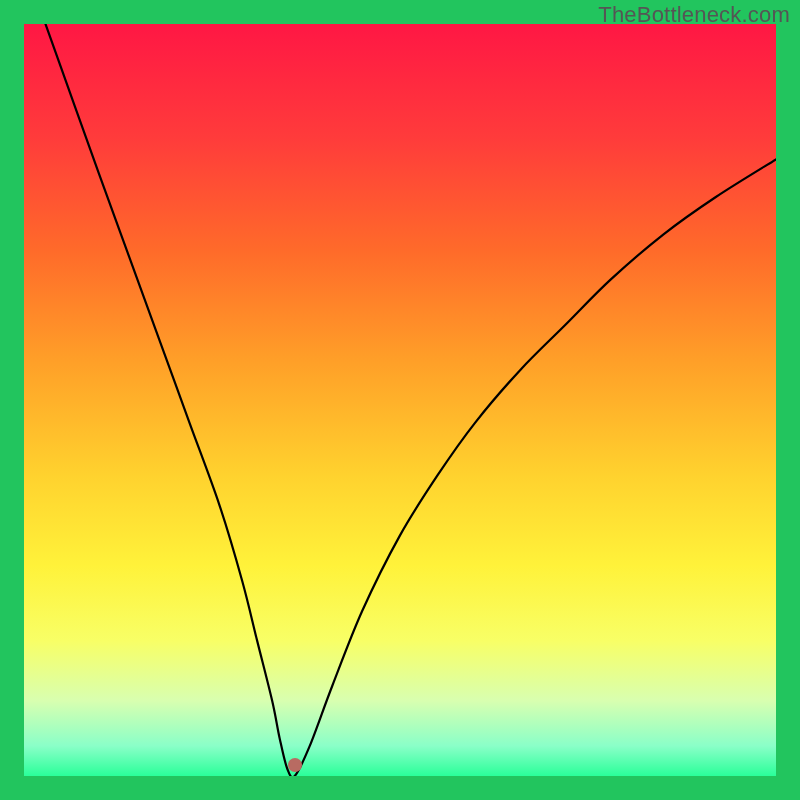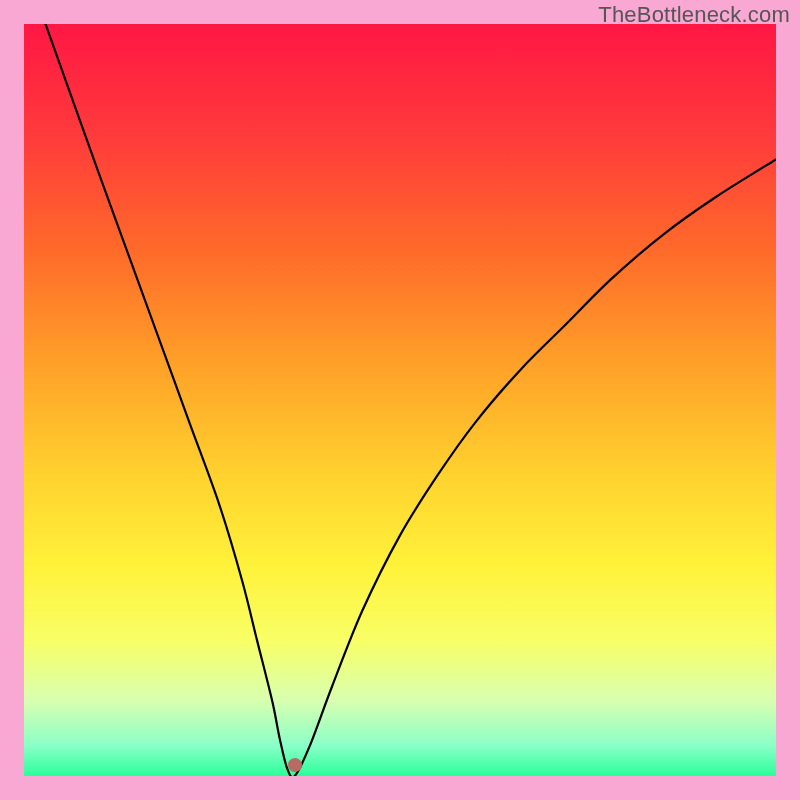--- a/index.html
+++ b/index.html
@@ -8,21 +8,21 @@
     width: 800px;
     height: 800px;
     background: #000;
     font-family: Arial, Helvetica, sans-serif;
     overflow: hidden;
   }
   .frame {
     position: relative;
     width: 800px;
     height: 800px;
-    background: #f9a8d4;
+    background: #22c55e;
   }
   .watermark {
     position: absolute;
     top: 2px;
     right: 10px;
     color: #555;
     font-size: 22px;
     font-weight: 500;
     letter-spacing: 0.2px;
     z-index: 5;

